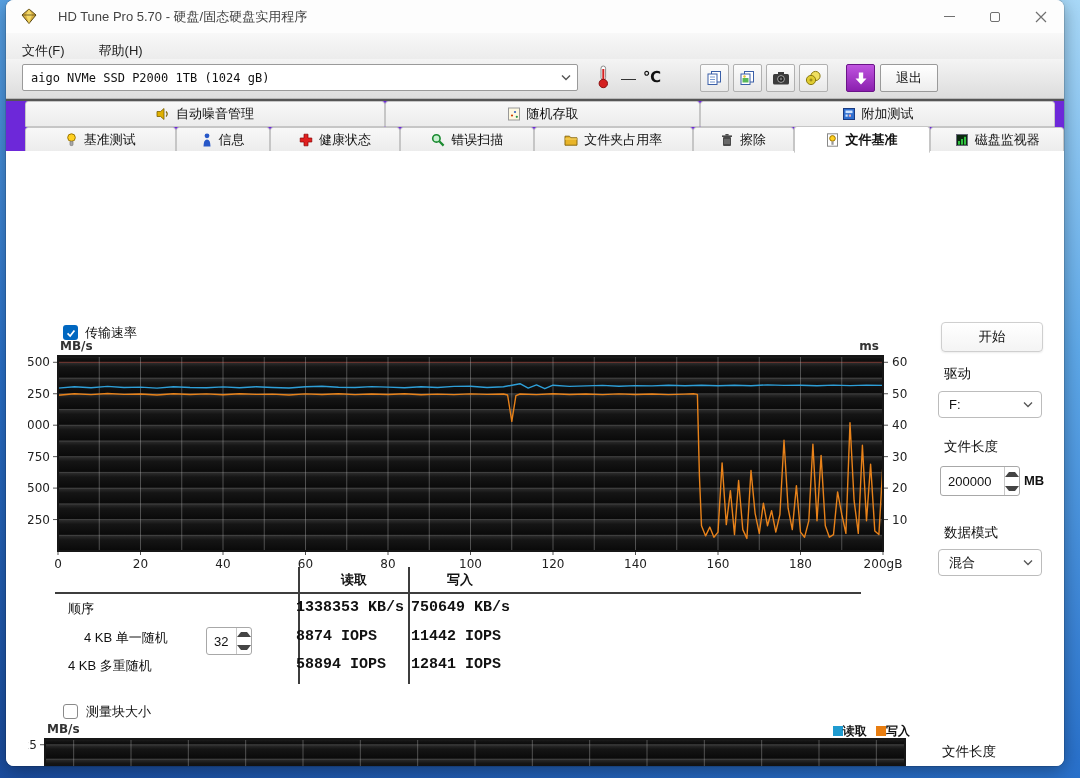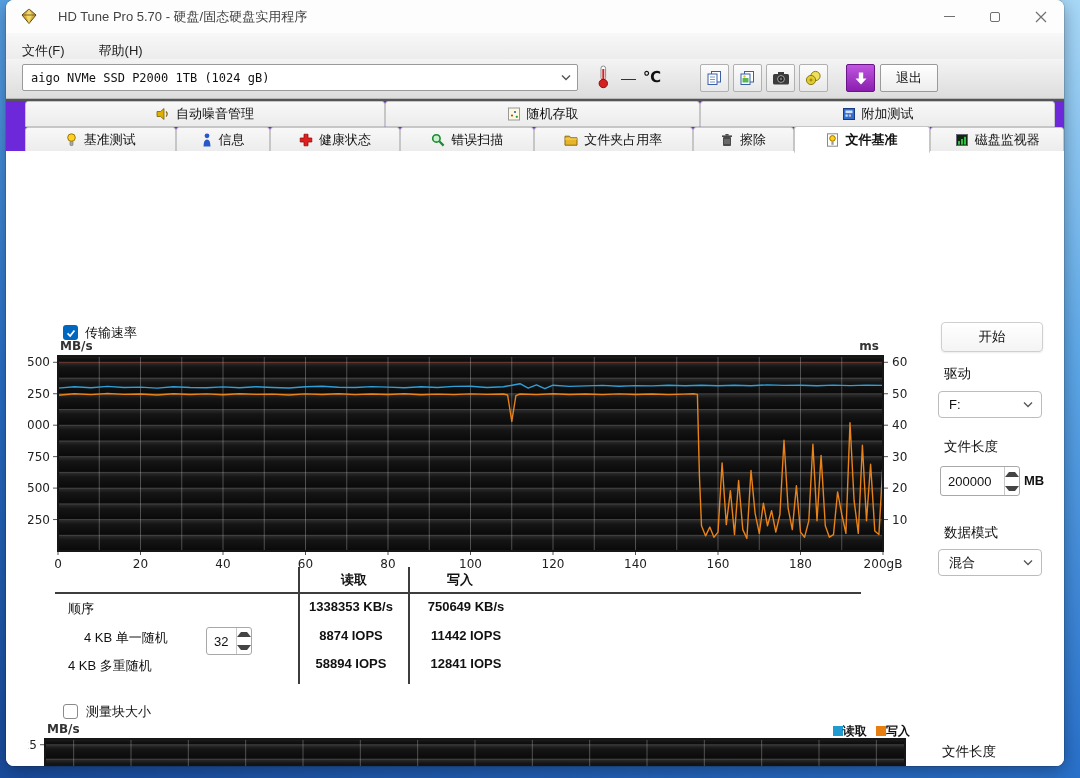--- a/index.html
+++ b/index.html
@@ -49,21 +49,21 @@
   .chk.checked { background:#0067c0; display:flex; align-items:center; justify-content:center; }
   .chk.unchecked { background:#fff; border:1px solid #8a8a8a; }
   .chk-label { position:absolute; font-size:13px; color:#111; }
   svg.chart { position:absolute; }
   svg.chart text { font-family:"DejaVu Sans","Liberation Sans",sans-serif; font-size:12px; fill:#222; }
   svg.chart text.unit { font-weight:bold; fill:#333; }
   
   .tline { position:absolute; background:#3d3d3d; }
   .t-label { position:absolute; font-size:13px; color:#111; }
   .t-head { position:absolute; font-size:13px; font-weight:bold; color:#111; text-align:center; }
-  .t-val { position:absolute; font-family:Liberation Sans, sans-serif; font-weight:bold; font-size:13px; color:#111; text-align:center; }
+  .t-val { position:absolute; font-family:Liberation Mono, monospace; font-weight:bold; font-size:15px; color:#111; text-align:left; }
   
   .spin { position:absolute; border:1px solid #a8a8a8; border-radius:3px; background:#fff; display:flex; }
   .spin .val { flex:1; display:flex; align-items:center; padding-left:7px; font-size:13px; color:#111; }
   .spin .arrows { width:15px; border-left:1px solid #c8c8c8; display:flex; flex-direction:column; }
   .spin .arrows div { flex:1; display:flex; align-items:center; justify-content:center; }
   .tri-up { width:0; height:0; border-left:4px solid transparent; border-right:4px solid transparent; border-bottom:5px solid #444; }
   .tri-dn { width:0; height:0; border-left:4px solid transparent; border-right:4px solid transparent; border-top:5px solid #444; }
   .select { position:absolute; height:27px; border:1px solid #bcbcbc; border-radius:4px; background:#fff; display:flex; align-items:center; }
   .select .val { flex:1; font-size:13px; color:#111; padding-left:10px; }
   .select .chev { width:26px; display:flex; justify-content:center; }

